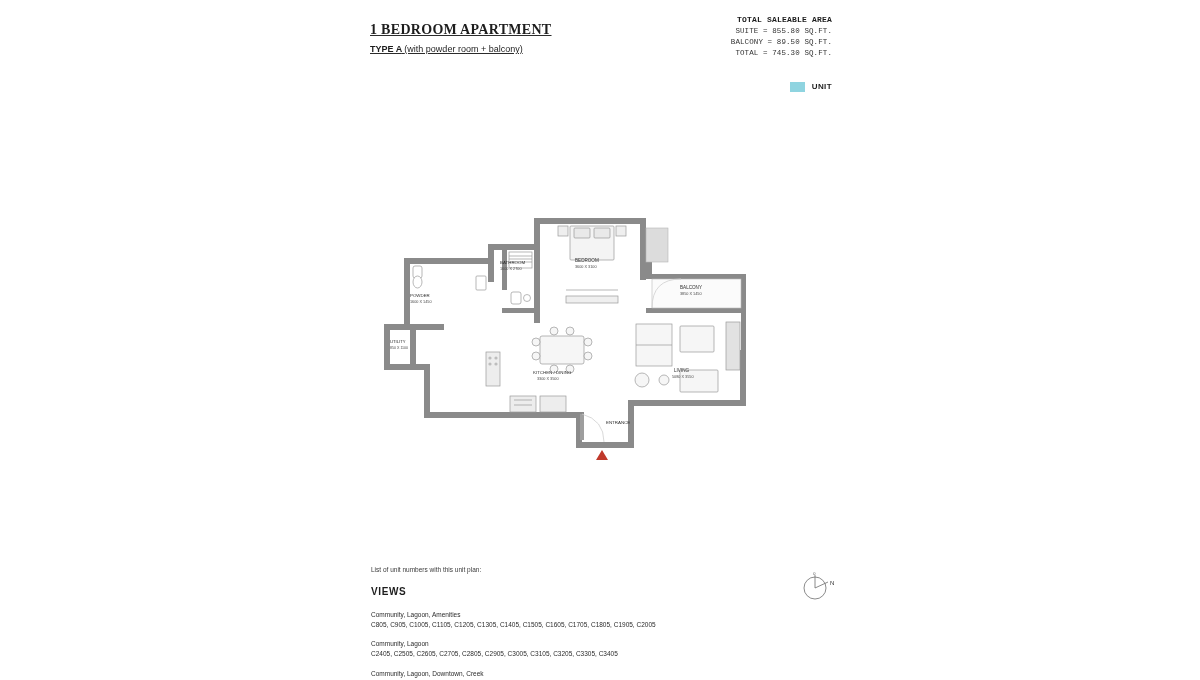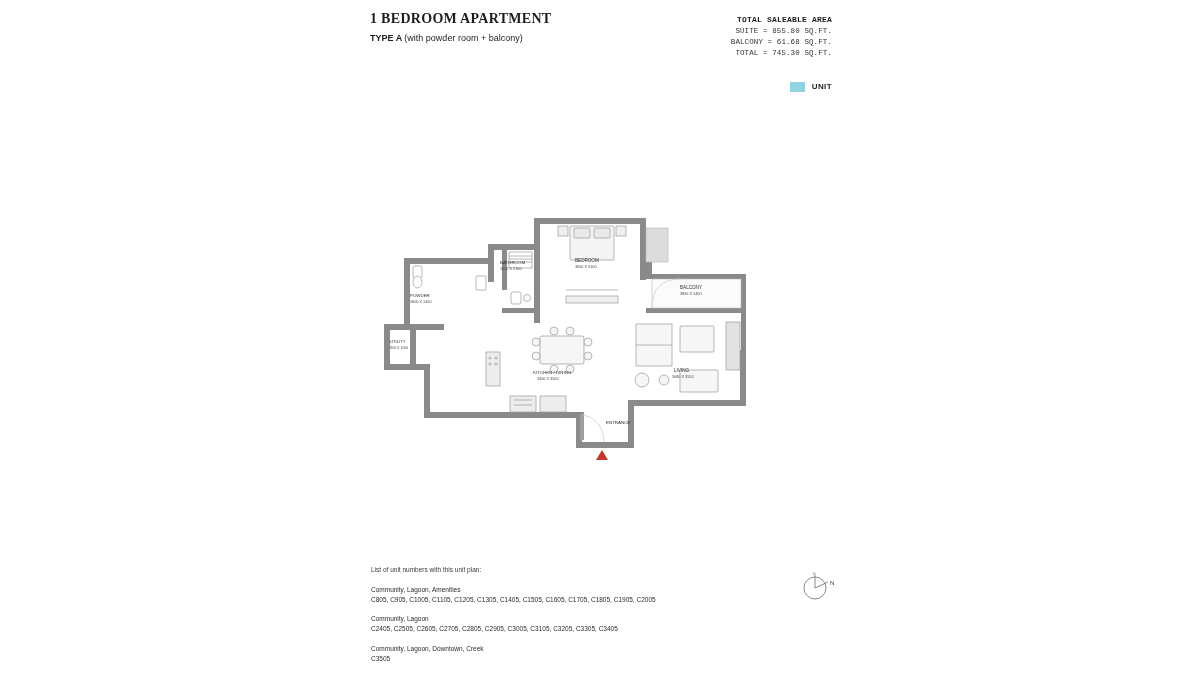--- a/index.html
+++ b/index.html
@@ -13,21 +13,22 @@
     position: relative;
     font-family: "Liberation Sans", sans-serif;
     color: #2b2b2b;
     overflow: hidden;
   }
 
   
   .title-block {
     position: absolute;
     left: 370px;
-    top: 11px;
+    top: 22px;
+    text-decoration: underline;
   }
   .title-main {
     font-family: "Liberation Serif", serif;
     font-size: 14px;
     font-weight: bold;
     letter-spacing: 0.3px;
     color: #1d1d1d;
     white-space: nowrap;
   }
   .title-sub {
@@ -138,21 +139,21 @@
   <div class="title-main">1 BEDROOM APARTMENT</div>
   <div class="title-sub">
     <span>TYPE A</span>
     <span class="normal">(with powder room + balcony)</span>
   </div>
 </div>
 
 <div class="area-block">
   <div class="area-title">TOTAL SALEABLE AREA</div>
   <div class="area-line">SUITE = 855.80 SQ.FT.</div>
-  <div class="area-line">BALCONY = 61.68 SQ.FT.</div>
+  <div class="area-line">BALCONY = 89.50 SQ.FT.</div>
   <div class="area-line">TOTAL = 745.30 SQ.FT.</div>
 </div>
 
 <div class="legend">
   <span class="legend-swatch"></span>
   <span class="legend-label">UNIT</span>
 </div>
 
 <svg id="floorplan" width="420" height="270" viewBox="0 0 420 270" xmlns="http://www.w3.org/2000/svg">
 
@@ -294,20 +295,21 @@
 
     <text x="294" y="172" font-size="4.6">LIVING</text>
     <text x="292" y="178" font-size="3.8" fill="#4a4a4a">5080 X 3550</text>
 
     <text x="226" y="224" font-size="4.4">ENTRANCE</text>
   </g>
 </svg>
 
 <div class="footer">
   <div class="footer-note">List of unit numbers with this unit plan:</div>
+  <div class="views-heading">VIEWS</div>
 
   <div class="view-group">
     <div class="view-label">Community, Lagoon, Amenities</div>
     <div class="view-units">C805, C905, C1005, C1105, C1205, C1305, C1405, C1505, C1605, C1705, C1805, C1905, C2005</div>
   </div>
 
   <div class="view-group">
     <div class="view-label">Community, Lagoon</div>
     <div class="view-units">C2405, C2505, C2605, C2705, C2805, C2905, C3005, C3105, C3205, C3305, C3405</div>
   </div>

